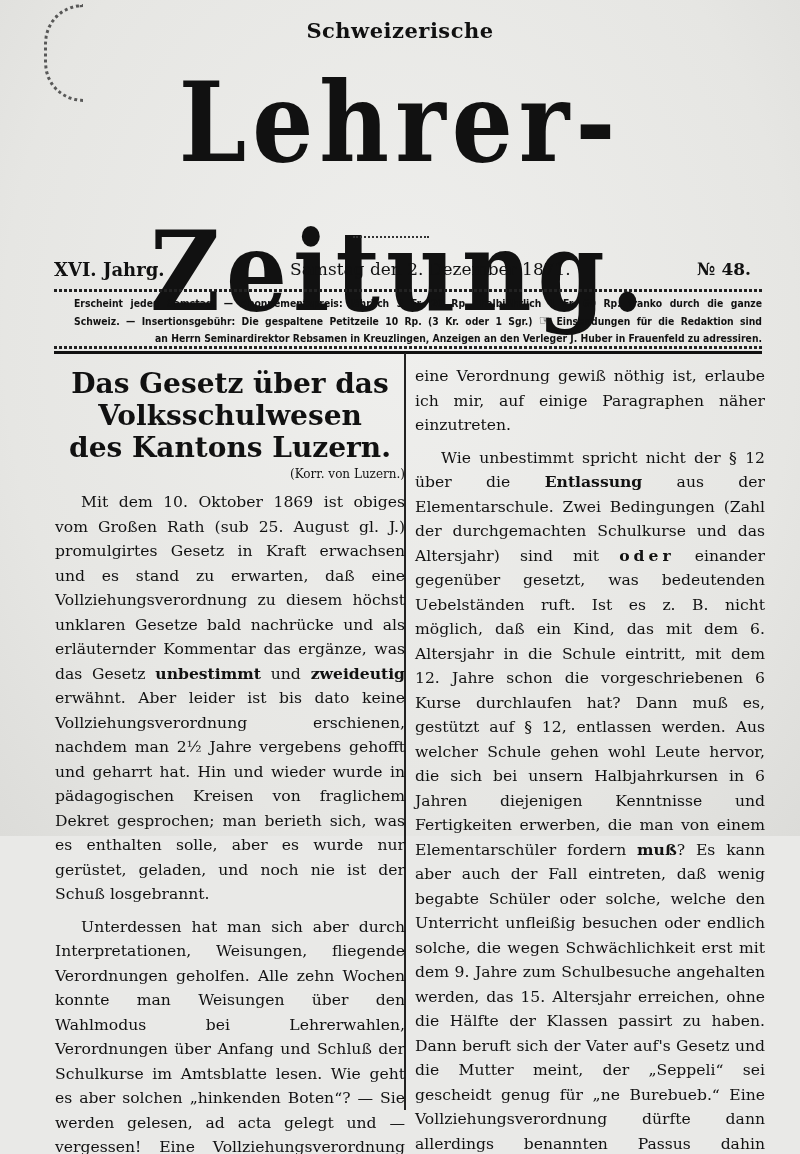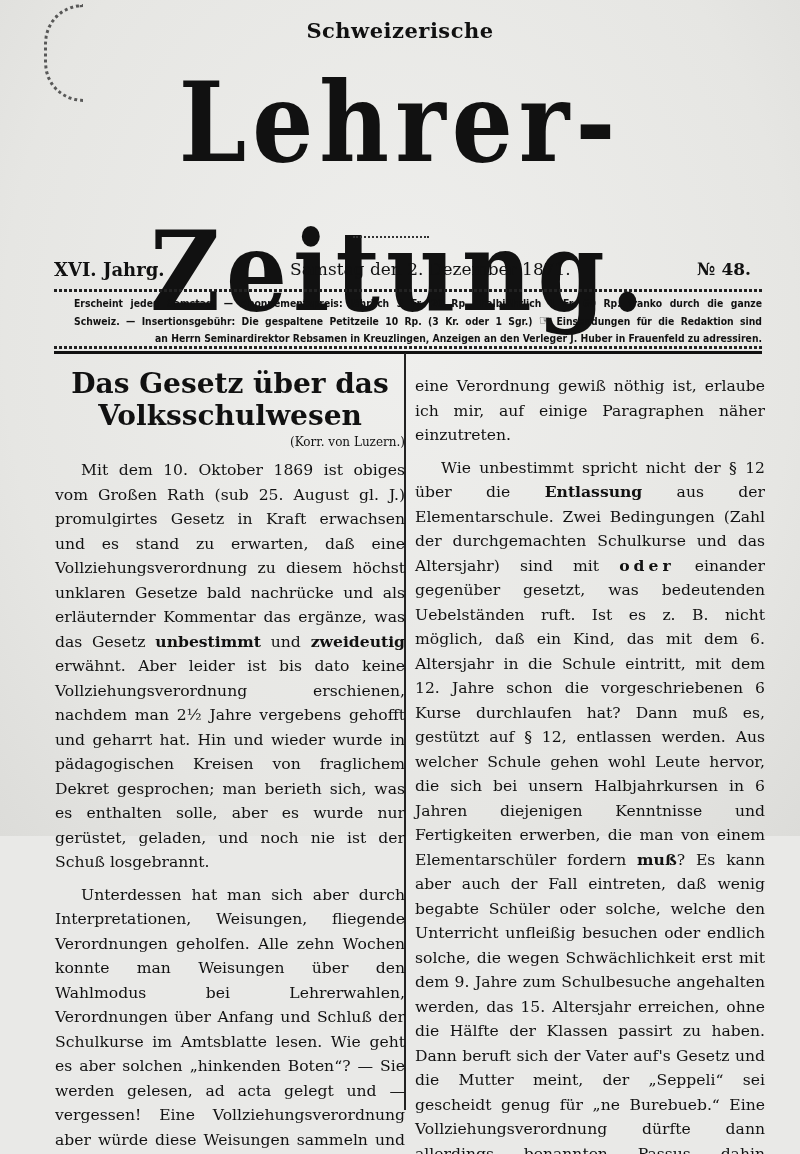--- a/index.html
+++ b/index.html
@@ -86,26 +86,27 @@
   </div>
 
   <div class="wavy" style="top:346px"></div>
   <div class="thick" style="top:351px"></div>
 
   <div class="col-divider"></div>
 
   <div class="col left">
     <div class="article-title">
       <span>Das Gesetz über das Volksschulwesen</span><br>
+      <span>des Kantons Luzern.</span>
     </div>
     <div class="article-sub">(Korr. von Luzern.)</div>
 
     <p class="para"><span>Mit dem 10. Oktober 1869 ist obiges vom Großen Rath (sub 25. August gl. J.) promulgirtes Gesetz in Kraft erwachsen und es stand zu erwarten, daß eine Vollziehungsverordnung zu diesem höchst unklaren Gesetze bald nachrücke und als erläuternder Kommentar das ergänze, was das Gesetz </span><b class="em">unbestimmt</b><span> und </span><b class="em">zweideutig</b><span> erwähnt. Aber leider ist bis dato keine Vollziehungsverordnung erschienen, nachdem man 2½ Jahre vergebens gehofft und geharrt hat. Hin und wieder wurde in pädagogischen Kreisen von fraglichem Dekret gesprochen; man berieth sich, was es enthalten solle, aber es wurde nur gerüstet, geladen, und noch nie ist der Schuß losgebrannt.</span></p>
 
     <p class="para"><span>Unterdessen hat man sich aber durch Interpretationen, Weisungen, fliegende Verordnungen geholfen. Alle zehn Wochen konnte man Weisungen über den Wahlmodus bei Lehrerwahlen, Verordnungen über Anfang und Schluß der Schulkurse im Amtsblatte lesen. Wie geht es aber solchen „hinkenden Boten“? — Sie werden gelesen, ad acta gelegt und — vergessen! Eine Vollziehungsverordnung aber würde diese Weisungen sammeln und neue überflüssig machen und zudem sowohl den Schulkommissionen als auch der Lehrerschaft höchst willkommen erscheinen. — Das vorliegende Gesetz ist einmal höchst unklar, mangelhaft und zweideutig und ein </span></p>
   </div>
 
   <div class="col right">
-    <p class="para noindent" style="margin-top:18px">eine Verordnung gewiß nöthig ist, erlaube ich mir, auf einige Paragraphen näher einzutreten.</p>
+    <p class="para noindent" style="margin-top:8px">eine Verordnung gewiß nöthig ist, erlaube ich mir, auf einige Paragraphen näher einzutreten.</p>
     <p class="para"><span>Wie unbestimmt spricht nicht der § 12 über die </span><b class="em">Entlassung</b><span> aus der Elementarschule. Zwei Bedingungen (Zahl der durchgemachten Schulkurse und das Altersjahr) sind mit </span><span class="spaced">oder</span><span> einander gegenüber gesetzt, was bedeutenden Uebelständen ruft. Ist es z. B. nicht möglich, daß ein Kind, das mit dem 6. Altersjahr in die Schule eintritt, mit dem 12. Jahre schon die vorgeschriebenen 6 Kurse durchlaufen hat? Dann muß es, gestützt auf § 12, entlassen werden. Aus welcher Schule gehen wohl Leute hervor, die sich bei unsern Halbjahrkursen in 6 Jahren diejenigen Kenntnisse und Fertigkeiten erwerben, die man von einem Elementarschüler fordern </span><b class="em">muß</b><span>? Es kann aber auch der Fall eintreten, daß wenig begabte Schüler oder solche, welche den Unterricht unfleißig besuchen oder endlich solche, die wegen Schwächlichkeit erst mit dem 9. Jahre zum Schulbesuche angehalten werden, das 15. Altersjahr erreichen, ohne die Hälfte der Klassen passirt zu haben. Dann beruft sich der Vater auf's Gesetz und die Mutter meint, der „Seppeli“ sei gescheidt genug für „ne Burebueb.“ Eine Vollziehungsverordnung dürfte dann allerdings benannten Passus dahin auslegen, daß nicht nur die gesetzlichen Altersjahre, sondern auch die erforderlichen Kenntnisse, sowie die gehörige Zahl der Schulkurse erforderlich seien, um entlassen zu werden. — Der § 12 spricht auch von Wiederholungsschulen, die aber bis dato fast nirgends gehalten werden und jeder Kontrole bar sind. — Wo werden Strafen gegen säumige und widerspenstige Eltern ausgeführt Fragliche Verordnung dürfte</span></p>
   </div>
 
 </div>
 
 </body></html>

